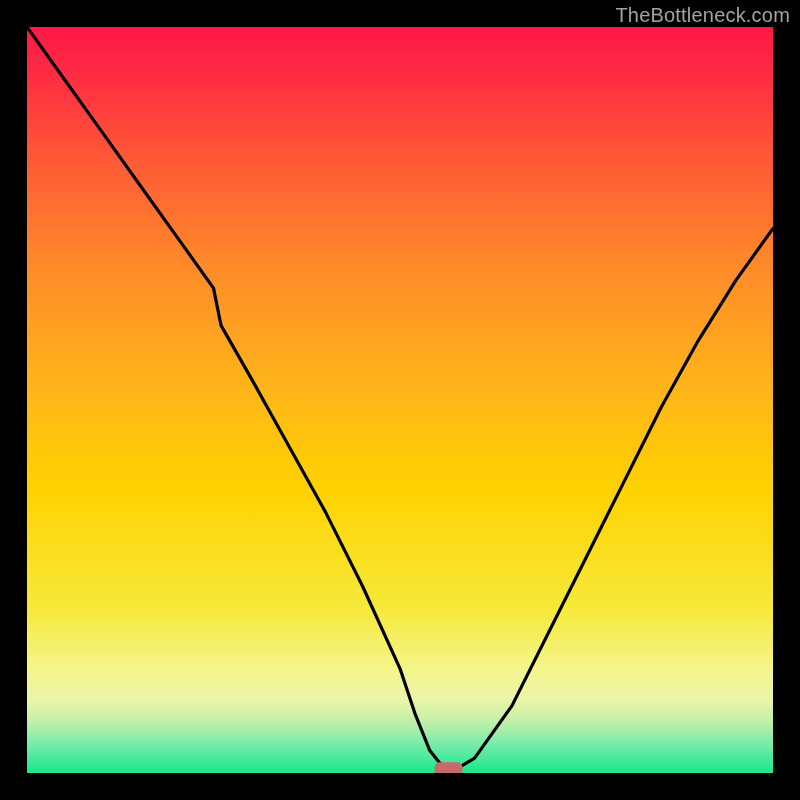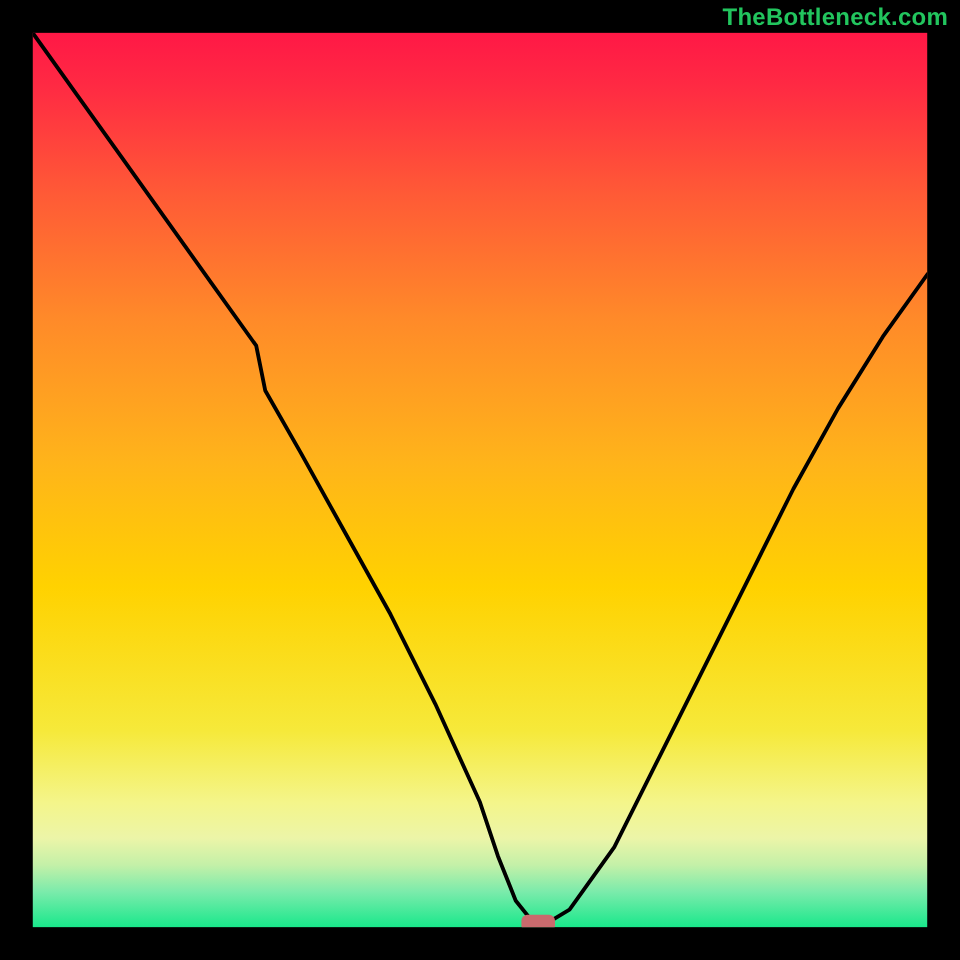--- a/index.html
+++ b/index.html
@@ -14,23 +14,23 @@
   .stage {
     position: relative;
     width: 800px;
     height: 800px;
     background: #000;
   }
   .watermark {
     position: absolute;
     top: 4px;
     right: 10px;
-    color: #22c55e;
+    color: #a3a3a3;
     font-size: 20px;
-    font-weight: 700;
+    font-weight: 400;
     letter-spacing: 0.2px;
     z-index: 5;
     text-align: center;
   }
   .plot {
     position: absolute;
     left: 27px;
     top: 27px;
     width: 746px;
     height: 746px;

